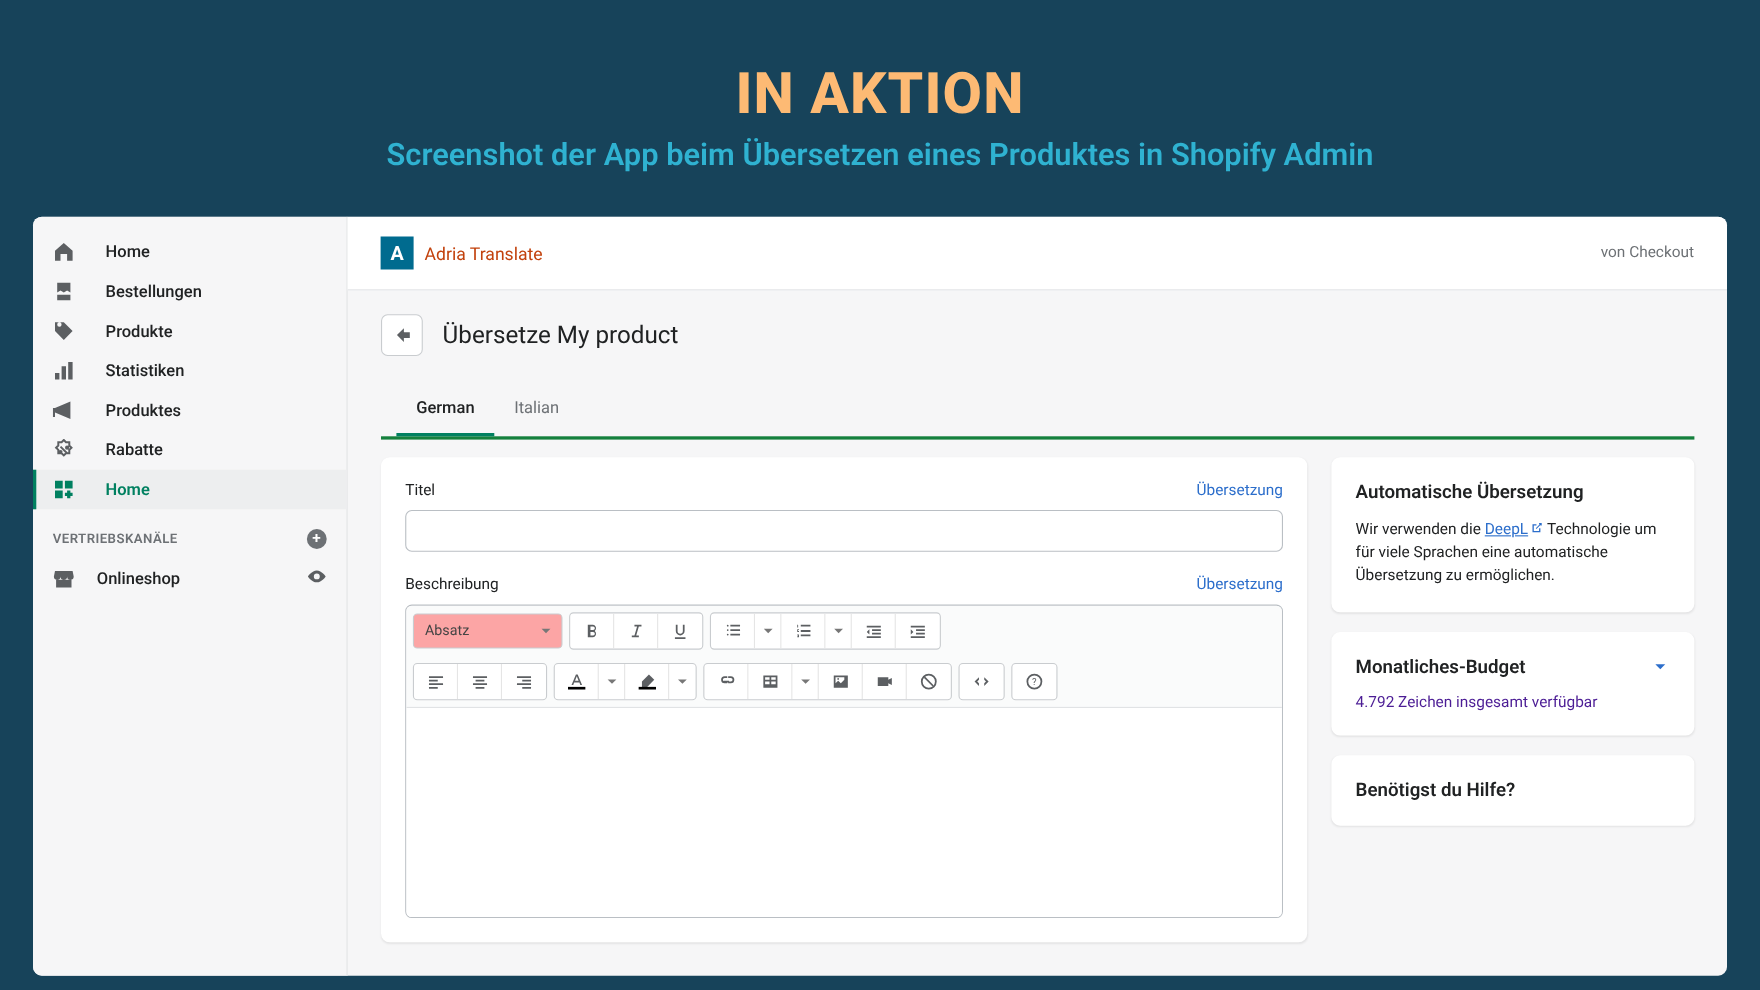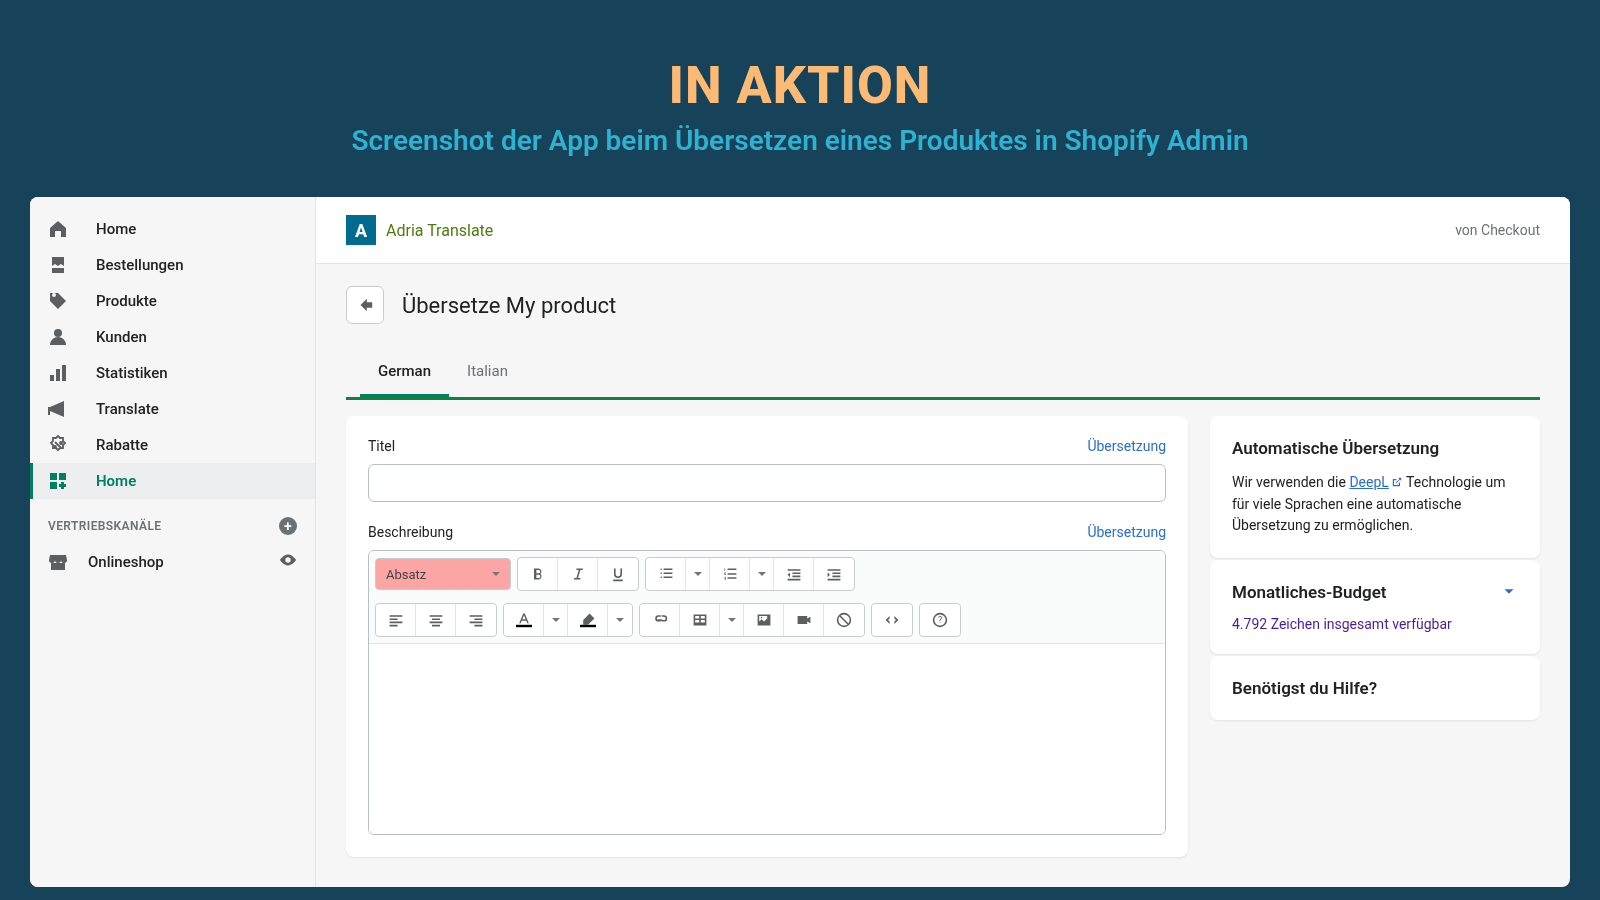--- a/index.html
+++ b/index.html
@@ -17,34 +17,34 @@
 .section-head{display:flex;align-items:center;justify-content:space-between;padding:18px 18px 8px;font-size:12px;font-weight:600;color:#6d7175;letter-spacing:.4px}
 .section-head .plus{width:18px;height:18px;background:#6d7175;border-radius:50%;display:flex;align-items:center;justify-content:center;color:#fff;font-size:14px;cursor:pointer}
 .channel-item{display:flex;align-items:center;padding:8px 18px;gap:20px;font-size:15px;font-weight:500;color:#202223}
 .channel-item .icon{width:20px;height:20px}
 .channel-item .icon svg{width:20px;height:20px;fill:#5c5f62}
 .channel-item .eye{margin-left:auto}
 .channel-item .eye svg{width:18px;height:18px;fill:#5c5f62}
 .main{flex:1;display:flex;flex-direction:column}
 .app-header{display:flex;align-items:center;padding:18px 30px;border-bottom:1px solid #e1e3e5;background:#fff}
 .app-logo{width:30px;height:30px;background:#006b8f;color:#fff;font-weight:700;font-size:18px;display:flex;align-items:center;justify-content:center;margin-right:10px}
-.app-name{font-size:16px;color:#4d7c0f}
+.app-name{font-size:16px;color:#c2410c}
 .app-from{margin-left:auto;font-size:14px;color:#6d7175}
 .content{padding:22px 30px;flex:1;overflow:auto}
 .title-row{display:flex;align-items:center;gap:18px;margin-bottom:24px}
 .back-btn{width:38px;height:38px;border:1px solid #c9cccf;border-radius:6px;background:#fff;display:flex;align-items:center;justify-content:center;cursor:pointer}
 .back-btn svg{width:18px;height:18px;fill:#5c5f62}
 .page-title{font-size:22px;font-weight:400;color:#202223}
 .tabs{display:flex;border-bottom:3px solid #15803d;margin-bottom:16px;padding-left:14px}
 .tab{padding:14px 18px;font-size:15px;color:#6d7175;cursor:pointer;border-bottom:3px solid transparent}
 .tab.active{color:#202223;border-bottom-color:#008060;font-weight:500}
 .cols{display:flex;gap:22px}
 .left{flex:1}
 .right{width:330px}
-.card{background:#fff;border-radius:8px;box-shadow:0 1px 2px rgba(0,0,0,.08);padding:22px;margin-bottom:2px}
+.card{background:#fff;border-radius:8px;box-shadow:0 1px 2px rgba(0,0,0,.08);padding:22px;margin-bottom:18px}
 .field-row{display:flex;justify-content:space-between;align-items:center;margin-bottom:10px}
 .field-label{font-size:14px;color:#202223}
 .trans-link{font-size:14px;color:#2c6ecb;cursor:pointer}
 .text-input{width:100%;height:38px;border:1px solid #babfc4;border-radius:6px;padding:0 12px;font-size:14px;margin-bottom:22px}
 .rte{border:1px solid #babfc4;border-radius:6px;overflow:hidden}
 .rte-toolbar{background:#fafbfb;border-bottom:1px solid #e1e3e5}
 .rte-row{display:flex;align-items:center;padding:6px 6px;gap:6px;flex-wrap:wrap}
 .rte-sel{height:32px;border:1px solid #c9cccf;border-radius:4px;background:#fca5a5;padding:0 28px 0 10px;font-size:13px;color:#444;cursor:pointer;display:flex;align-items:center;position:relative;min-width:136px}
 .rte-sel::after{content:"";position:absolute;right:10px;top:13px;border:4px solid transparent;border-top-color:#777}
 .grp{display:flex;border:1px solid #c9cccf;border-radius:4px;background:#fff;overflow:hidden}
@@ -93,40 +93,32 @@
       <span class="icon">
           <svg viewBox="0 0 20 20">
             <path d="M2 2h8l8 8-8 8-8-8V2zm4 4a2 2 0 100-4 2 2 0 000 4z"></path>
           </svg>
         </span>
       <span>Produkte</span>
     </div>
     <div class="nav-item">
       <span class="icon">
           <svg viewBox="0 0 20 20">
-            <path d="M10 10a4 4 0 100-8 4 4 0 000 8zm-8 8a8 8 0 0116 0H2z"></path>
-          </svg>
-        </span>
-      <span>Kunden</span>
-    </div>
-    <div class="nav-item">
-      <span class="icon">
-          <svg viewBox="0 0 20 20">
             <path d="M2 12h4v6H2zm6-6h4v12H8zm6-4h4v16h-4z"></path>
           </svg>
         </span>
       <span>Statistiken</span>
     </div>
     <div class="nav-item">
       <span class="icon">
           <svg viewBox="0 0 20 20">
             <path d="M2 8l14-6v16L2 12v4H0V8h2z"></path>
           </svg>
         </span>
-      <span>Translate</span>
+      <span>Produktes</span>
     </div>
     <div class="nav-item">
       <span class="icon">
           <svg viewBox="0 0 20 20">
             <path d="M10 1l2 2h3v3l2 2-2 2v3h-3l-2 2-2-2H5v-3l-2-2 2-2V3h3zm-3 6l6 6m-6 0a1 1 0 100-2 1 1 0 000 2zm6-6a1 1 0 100 2 1 1 0 000-2z" fill="none" stroke="#5c5f62" stroke-width="1.8"></path>
           </svg>
         </span>
       <span>Rabatte</span>
     </div>
     <div class="nav-item active">

